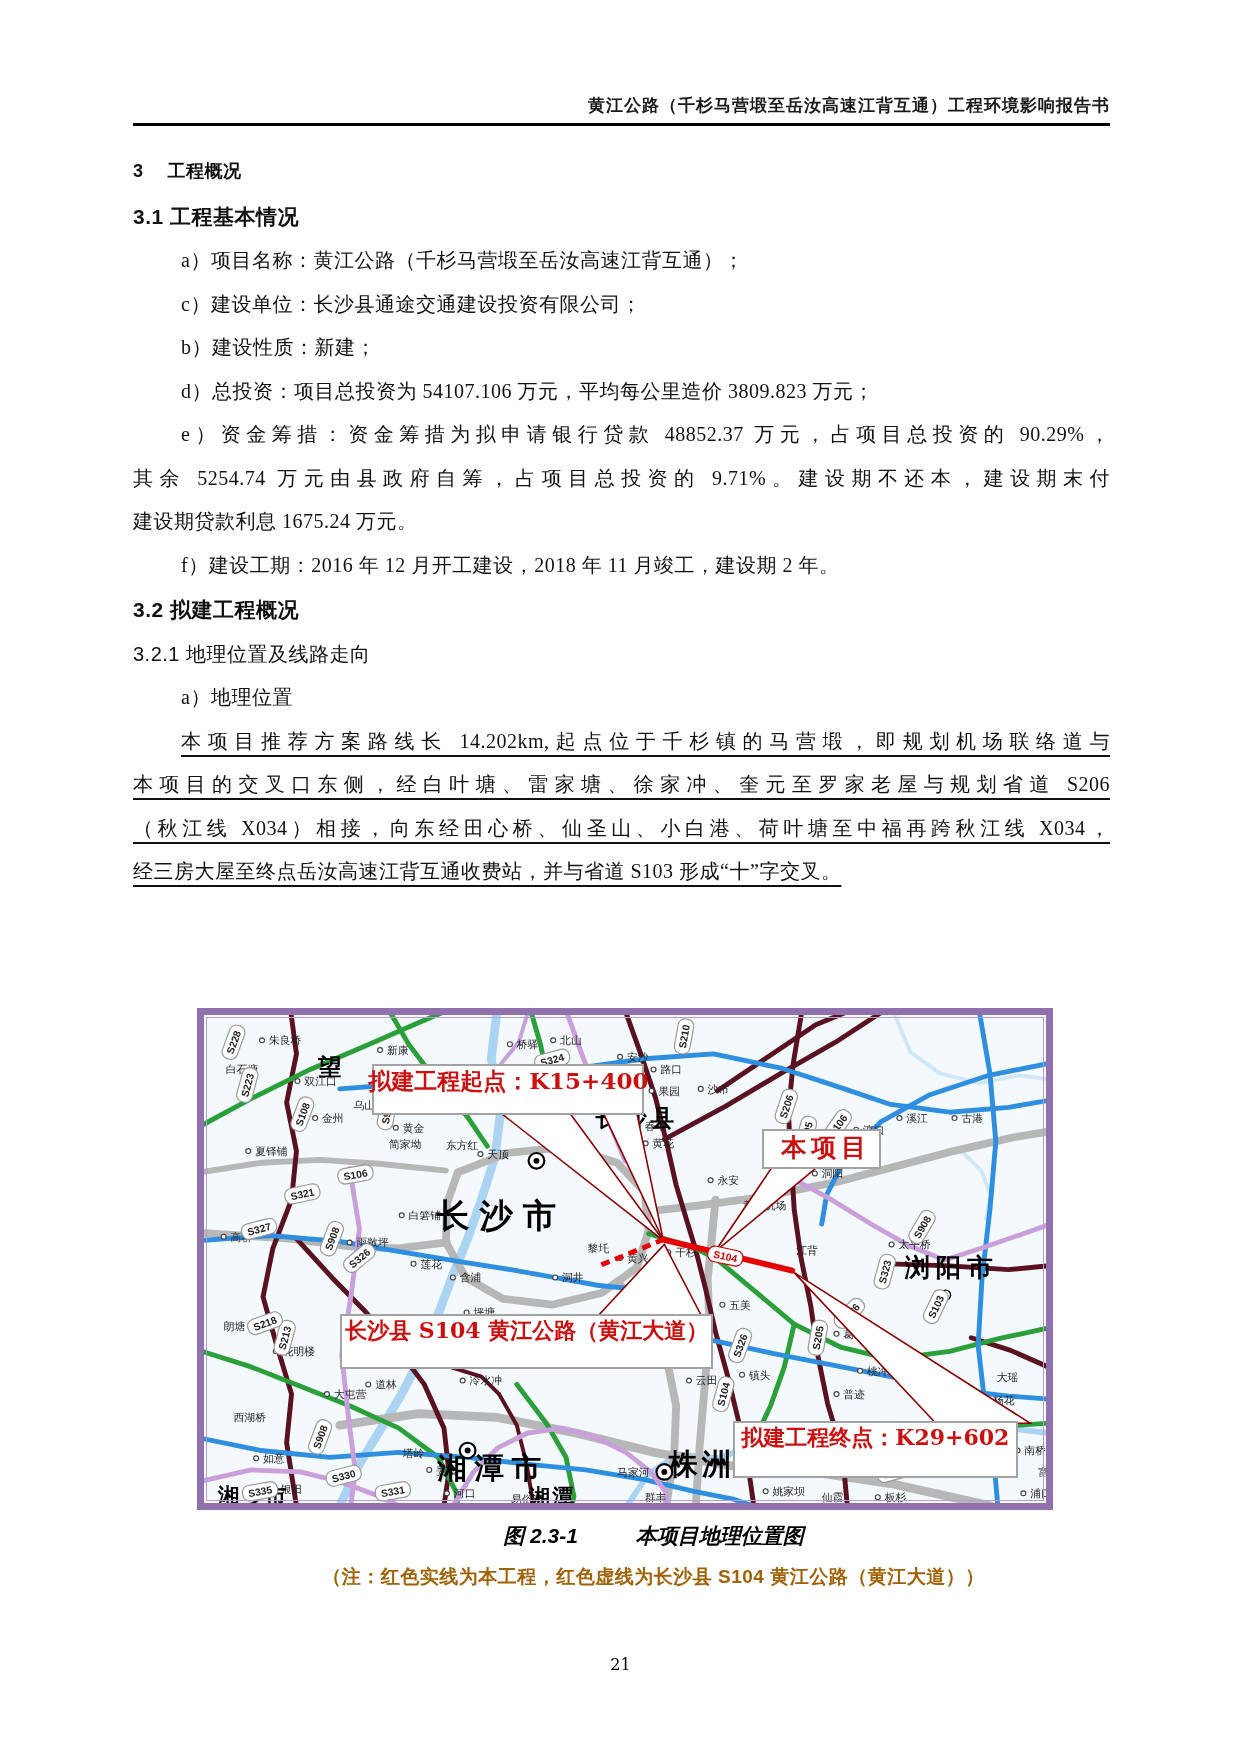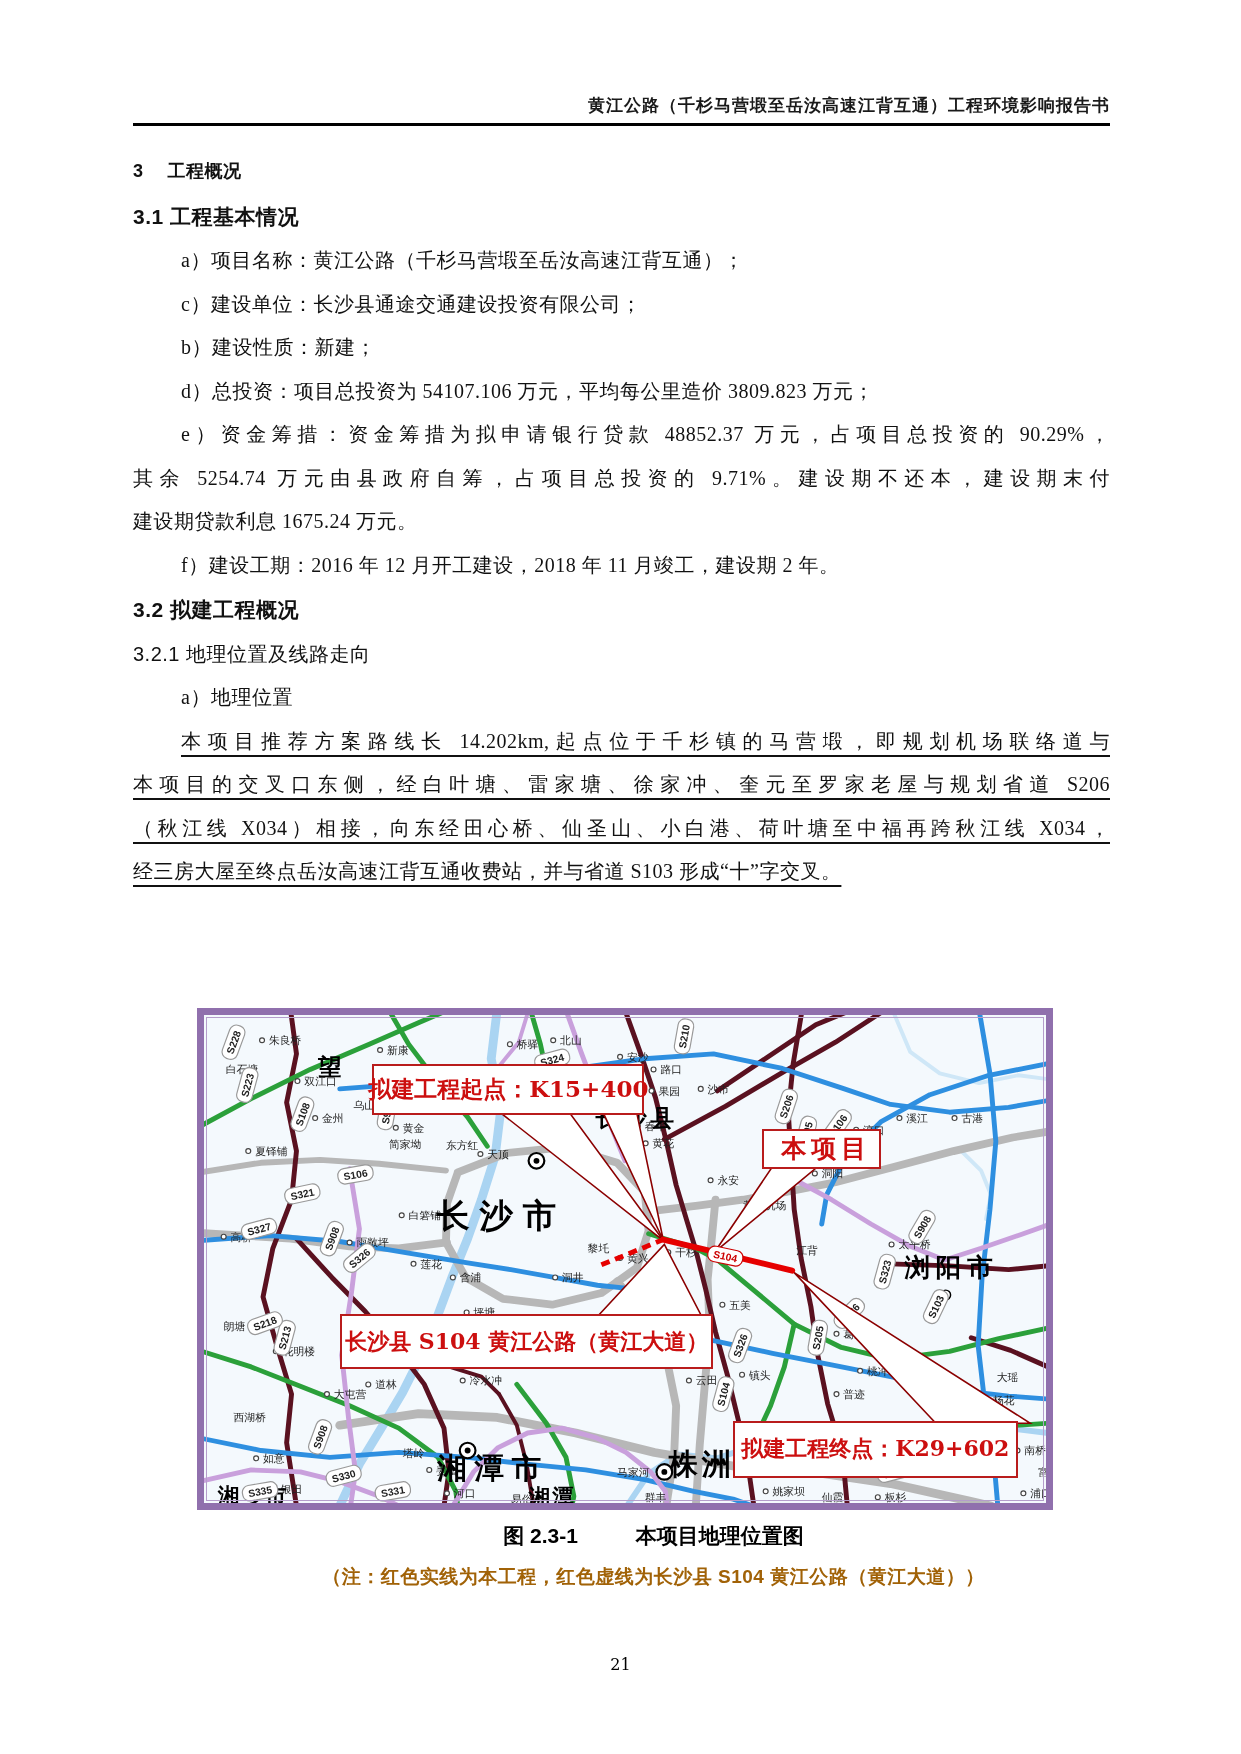--- a/index.html
+++ b/index.html
@@ -39,35 +39,35 @@
     position:relative;
     width:842px;height:488px;
     border:7px solid #9070ad;
     background:#f4f9fd;
     overflow:hidden;
   }
   .map-inner{position:absolute;inset:2px;border:1px solid #b59ecb;z-index:4;pointer-events:none;}
   .map-frame svg{position:absolute;inset:0;width:100%;height:100%;z-index:1;}
   .callout{
     position:absolute;z-index:6;
-    background:#fff;border:2px solid #b91c1c;
+    background:#fff;border:2px solid #a3a3a3;
     color:#cc0f0f;
-    display:flex;align-items:center;justify-content:center;
+    display:flex;align-items:flex-start;justify-content:center;
     font-family:"DejaVu Serif","Liberation Serif",serif;
     font-weight:600;white-space:nowrap;
   }
   .co-start{left:20%;top:10.2%;width:31.8%;height:9.6%;font-size:23px;}
   .co-project{left:66.3%;top:23.4%;width:12.6%;height:7.4%;font-size:25px;font-weight:700;letter-spacing:5px;padding-left:9px;}
   .co-s104{left:16.2%;top:61.3%;width:43.8%;height:10.6%;font-size:22px;}
   .co-end{left:62.8%;top:83.2%;width:33.4%;height:11%;font-size:22px;}
   .fig-caption{
     margin-top:12px;
     display:flex;justify-content:center;gap:58px;
     font-family:"Liberation Sans","DejaVu Sans",sans-serif;
-    font-size:21px;font-weight:bold;color:#000;
+    font-size:21px;font-weight:bold;color:#000;font-style:italic;
   }
   .fig-note{
     margin-top:14px;text-align:center;
     font-family:"Liberation Sans","DejaVu Sans",sans-serif;
     font-size:19px;font-weight:bold;color:#a16207;letter-spacing:0.5px;
   }
   .page-num{
     position:absolute;bottom:80px;left:0;width:100%;
     text-align:center;font-size:16px;color:#000;
   }

